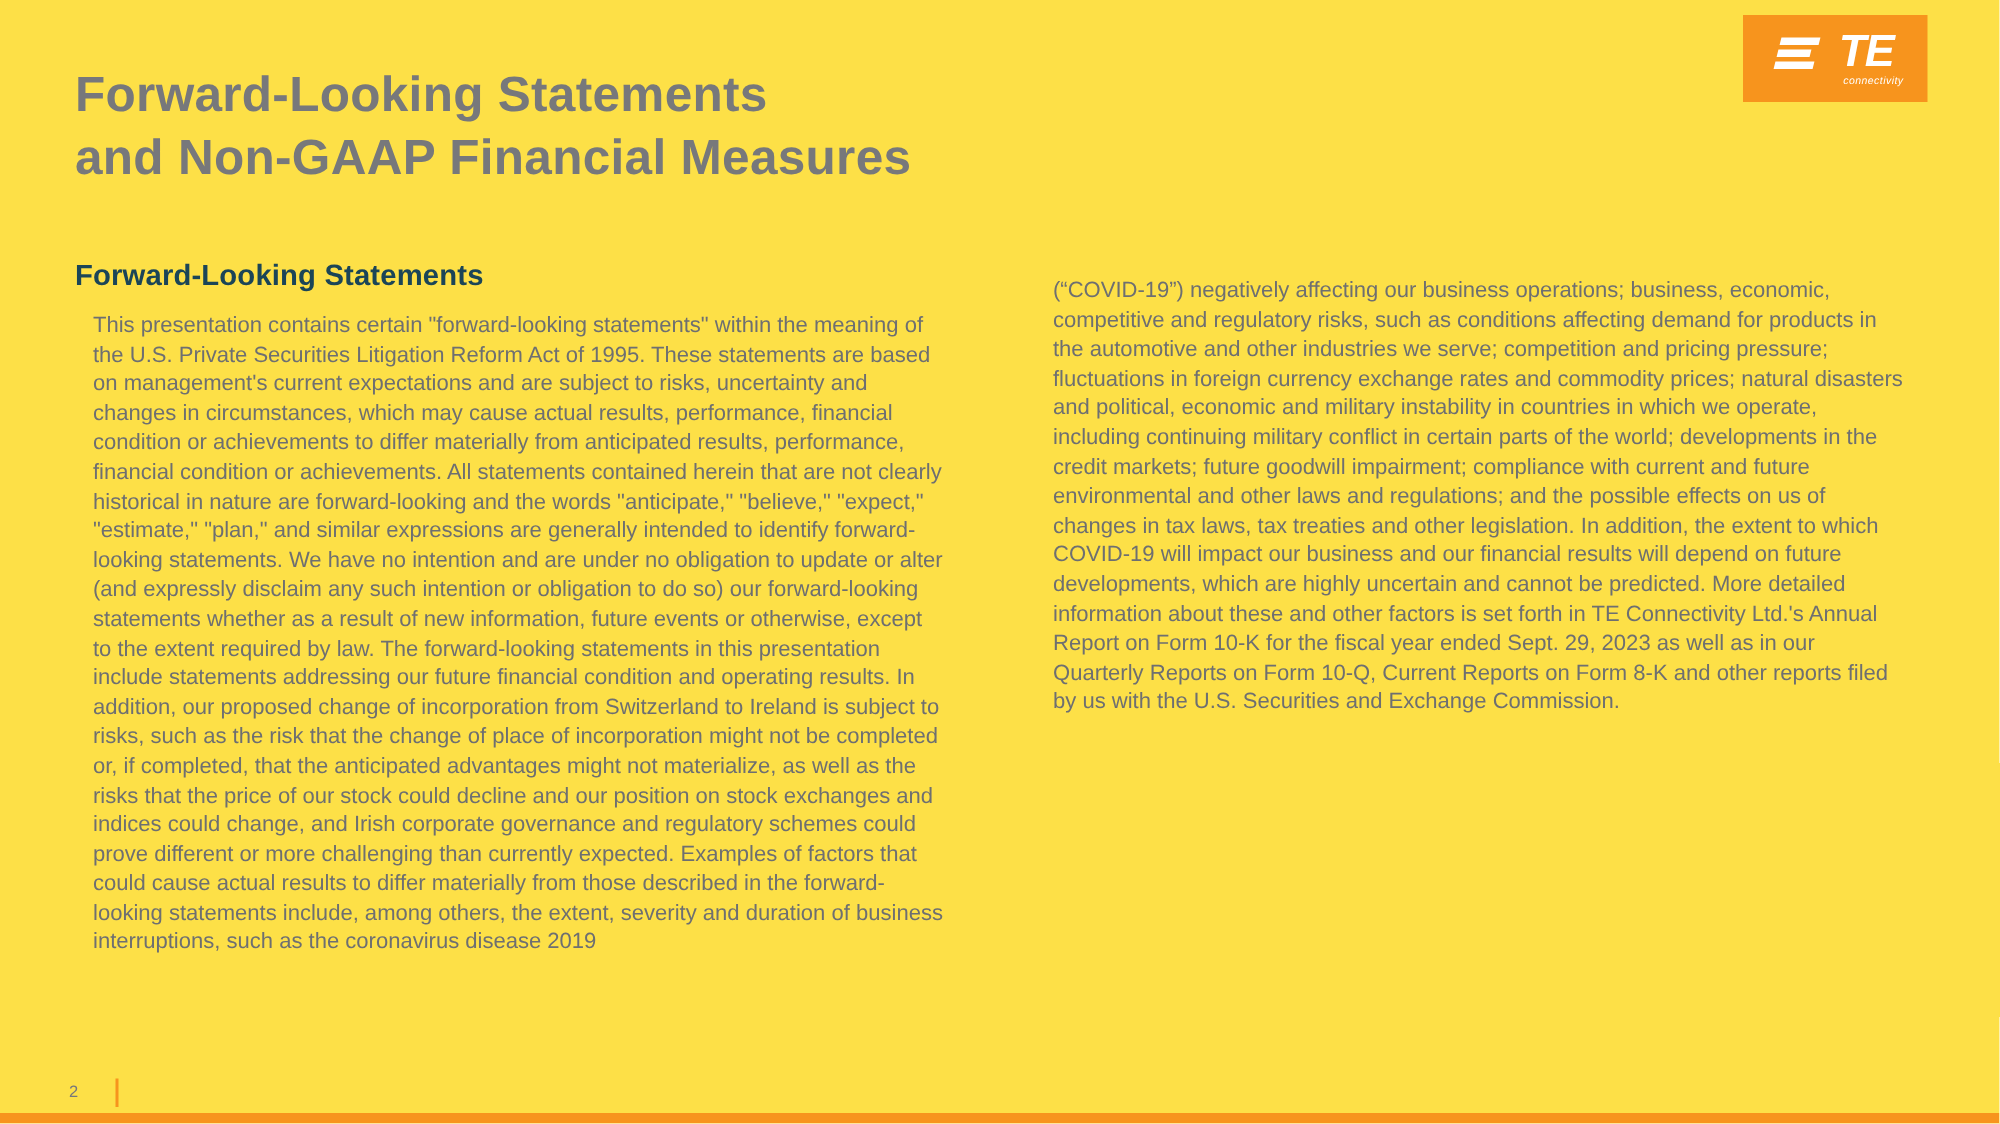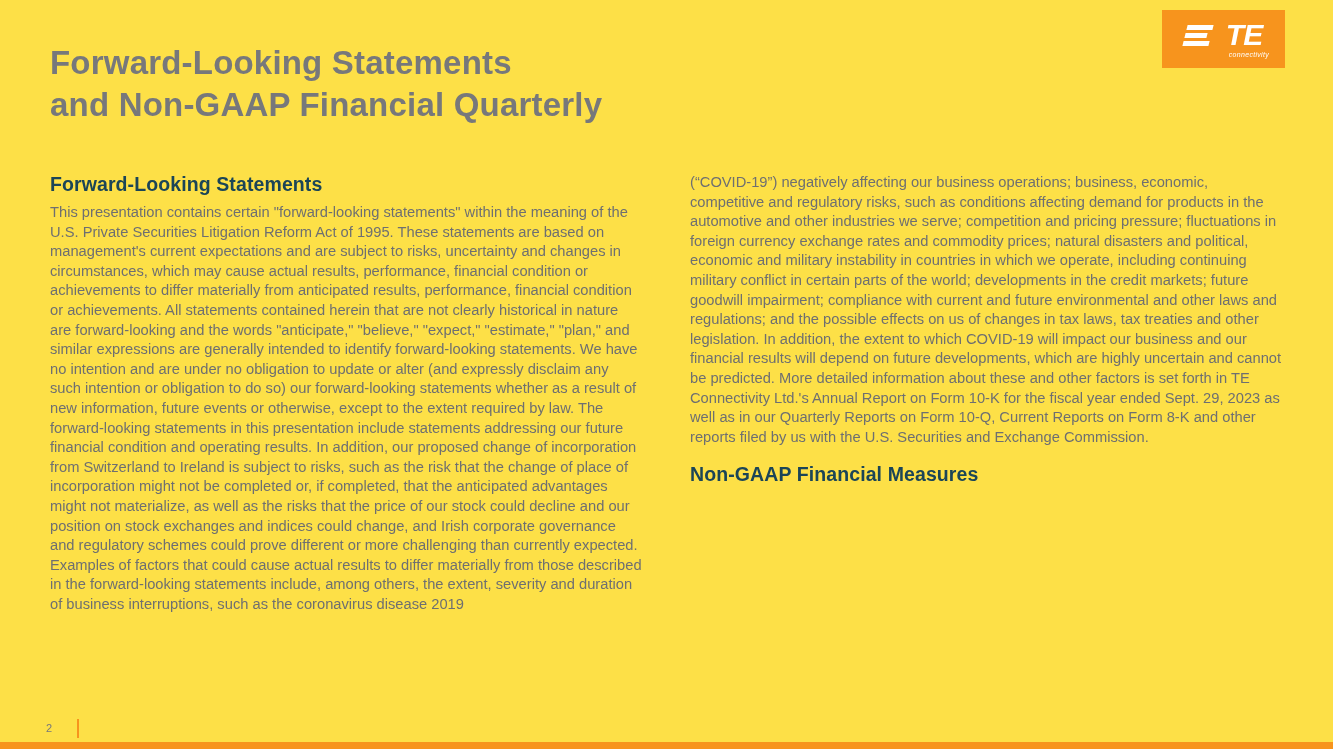--- a/index.html
+++ b/index.html
@@ -95,21 +95,21 @@
     margin: 0 0 7px 0;
     font-size: 19.5px;
     font-weight: bold;
     color: #1B4557;
     letter-spacing: 0.1px;
   }
   .section-heading.second {
     margin-top: 16px;
   }
   .body-text {
-    margin: 0;
+    margin: 12px;
     font-size: 14.7px;
     line-height: 19.6px;
     color: #6E6F71;
   }
 
   
   .page-number {
     position: absolute;
     left: 46px;
     bottom: 15px;
@@ -133,21 +133,21 @@
     background: #F7941D;
   }
 </style>
 </head>
 <body>
 
 <div class="slide">
 
   <div class="title">
     <div>Forward-Looking Statements</div>
-    <div>and Non-GAAP Financial Quarterly</div>
+    <div>and Non-GAAP Financial Measures</div>
   </div>
 
   <div class="logo">
     <div class="logo-row">
       <span class="logo-mark">
         <span class="bar bar1"></span>
         <span class="bar bar2"></span>
         <span class="bar bar3"></span>
       </span>
       <span class="logo-text">TE</span>
@@ -155,20 +155,19 @@
     <span class="logo-sub">connectivity</span>
   </div>
 
   <div class="col-left">
     <h2 class="section-heading">Forward-Looking Statements</h2>
     <p class="body-text">This presentation contains certain "forward-looking statements" within the meaning of the U.S. Private Securities Litigation Reform Act of 1995. These statements are based on management's current expectations and are subject to risks, uncertainty and changes in circumstances, which may cause actual results, performance, financial condition or achievements to differ materially from anticipated results, performance, financial condition or achievements. All statements contained herein that are not clearly historical in nature are forward-looking and the words "anticipate," "believe," "expect," "estimate," "plan," and similar expressions are generally intended to identify forward-looking statements. We have no intention and are under no obligation to update or alter (and expressly disclaim any such intention or obligation to do so) our forward-looking statements whether as a result of new information, future events or otherwise, except to the extent required by law. The forward-looking statements in this presentation include statements addressing our future financial condition and operating results. In addition, our proposed change of incorporation from Switzerland to Ireland is subject to risks, such as the risk that the change of place of incorporation might not be completed or, if completed, that the anticipated advantages might not materialize, as well as the risks that the price of our stock could decline and our position on stock exchanges and indices could change, and Irish corporate governance and regulatory schemes could prove different or more challenging than currently expected. Examples of factors that could cause actual results to differ materially from those described in the forward-looking statements include, among others, the extent, severity and duration of business interruptions, such as the coronavirus disease 2019</p>
   </div>
 
   <div class="col-right">
     <p class="body-text">(“COVID-19”) negatively affecting our business operations; business, economic, competitive and regulatory risks, such as conditions affecting demand for products in the automotive and other industries we serve; competition and pricing pressure; fluctuations in foreign currency exchange rates and commodity prices; natural disasters and political, economic and military instability in countries in which we operate, including continuing military conflict in certain parts of the world; developments in the credit markets; future goodwill impairment; compliance with current and future environmental and other laws and regulations; and the possible effects on us of changes in tax laws, tax treaties and other legislation. In addition, the extent to which COVID-19 will impact our business and our financial results will depend on future developments, which are highly uncertain and cannot be predicted. More detailed information about these and other factors is set forth in TE Connectivity Ltd.'s Annual Report on Form 10-K for the fiscal year ended Sept. 29, 2023 as well as in our Quarterly Reports on Form 10-Q, Current Reports on Form 8-K and other reports filed by us with the U.S. Securities and Exchange Commission.</p>
-    <h2 class="section-heading second">Non-GAAP Financial Measures</h2>
   </div>
 
   <div class="page-number">2</div>
   <div class="footer-tick"></div>
   <div class="bottom-bar"></div>
 
 </div>
 
 </body></html>

